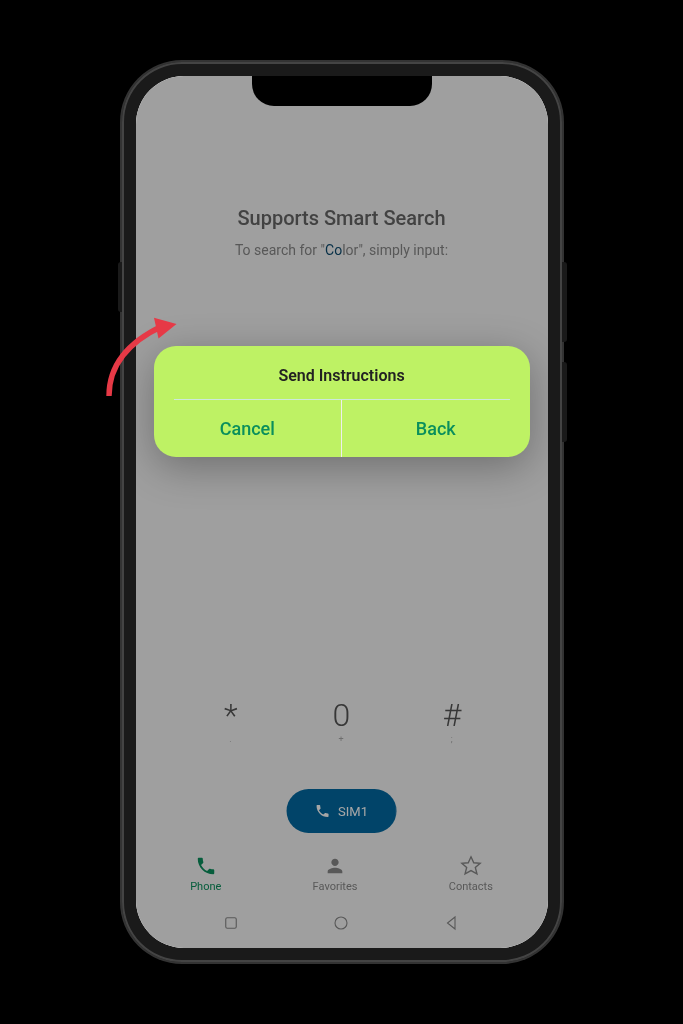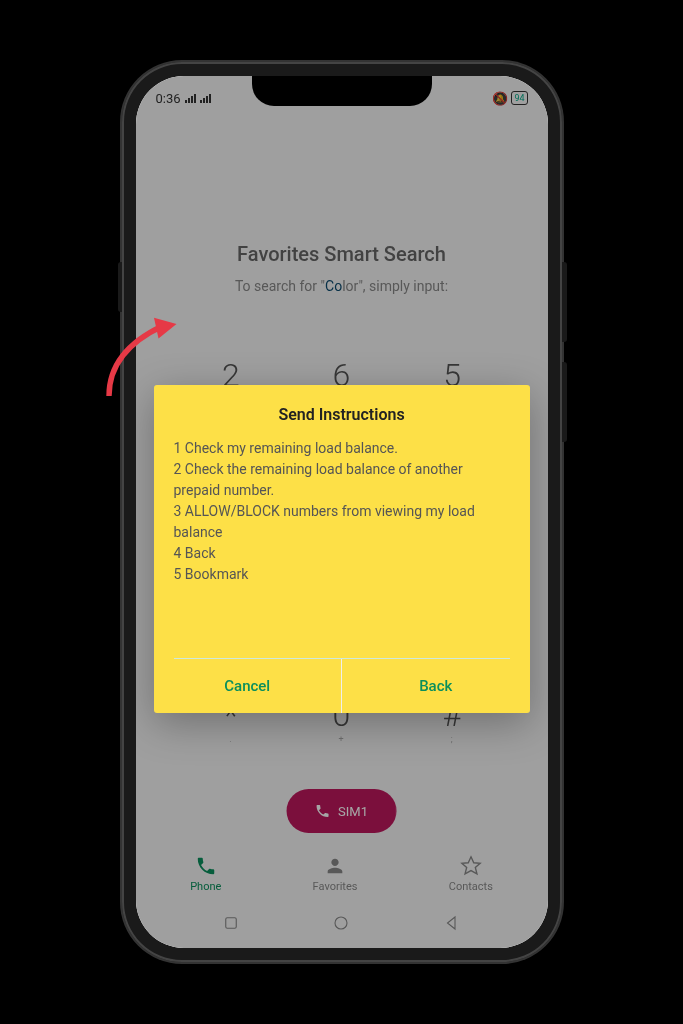--- a/index.html
+++ b/index.html
@@ -31,79 +31,58 @@
 .search-title { font-size: 20px; color: #666; font-weight: 500; }
 .search-sub { font-size: 14px; color: #888; margin-top: 12px; }
 .search-sub .hl { color: #0c4a6e; }
 
 .dialpad { position: absolute; left: 0; right: 0; top: 280px; padding: 0 40px; }
 .dial-row { display: flex; justify-content: space-around; margin-bottom: 16px; }
 .dial-key { text-align: center; width: 60px; }
 .dial-num { font-size: 32px; color: #555; font-weight: 300; }
 .dial-sub { font-size: 9px; color: #aaa; letter-spacing: 1px; }
 
-.sim-buttons { position: absolute; bottom: 115px; left: 50%; transform: translateX(-50%); display: flex; background: #be185d; border-radius: 30px; overflow: hidden; }
+.sim-buttons { position: absolute; bottom: 115px; left: 50%; transform: translateX(-50%); display: flex; background: #0369a1; border-radius: 30px; overflow: hidden; }
 .sim-btn { display: flex; align-items: center; gap: 8px; padding: 14px 28px; color: #fff; font-size: 13px; }
 .sim-btn:first-child { border-right: 1px solid rgba(255,255,255,0.2); }
 .call-svg { width: 16px; height: 16px; fill: #fff; }
 
 .bottom-nav { position: absolute; bottom: 45px; left: 0; right: 0; display: flex; justify-content: space-around; padding: 10px 9px; }
 .nav-item { display: flex; flex-direction: column; align-items: center; gap: 3px; font-size: 11px; color: #888; }
 .nav-item.active { color: #0a8f5c; }
 .nav-icon { width: 22px; height: 22px; fill: currentColor; }
 
 .sys-nav { position: absolute; bottom: 10px; left: 0; right: 0; display: flex; justify-content: space-around; padding: 6px 40px; }
 .sys-icon { width: 18px; height: 18px; fill: none; stroke: #888; stroke-width: 1.5; }
 
-.modal { position: absolute; z-index: 10; left: 18px; right: 18px; top: 270px; background: #fde047; border-radius: 3px; box-shadow: 0 10px 40px rgba(0,0,0,0.3); margin-top: 39px; }
+.modal { position: absolute; z-index: 10; left: 18px; right: 18px; top: 270px; background: #bef264; border-radius: 22px; box-shadow: 0 10px 40px rgba(0,0,0,0.3); }
 .modal-title { text-align: center; font-weight: 600; padding: 20px 0 14px; font-size: 16px; color: #222; }
 .modal-body { padding: 0 20px 16px; font-size: 14px; line-height: 1.5; color: #555; height: 220px; }
 .modal-input-line { border-top: 1px solid #cde9dd; margin: 0 20px; }
 .modal-actions { display: flex; border-top: 0px solid #eee; }
-.modal-btn { flex: 1; text-align: center; padding: 18px 0; font-size: 15px; font-weight: 500; color: #0a8f5c; }
+.modal-btn { flex: 1; text-align: center; padding: 18px 0; font-size: 18px; font-weight: 500; color: #0a8f5c; }
 .modal-btn:first-child { border-right: 1px solid #eee; color: #0a8f5c; }
 
 .arrow { position: absolute; z-index: 50; left: 100px; top: 315px; width: 90px; height: 90px; }
 .arrow svg { width: 100%; height: 100%; }
 .arrow-path { fill: none; stroke: #e63946; stroke-width: 6; }
 .arrow-head { fill: #e63946; }
 </style>
 </head>
 <body>
 
 <div class="phone-frame">
   <div class="side-btn2"></div>
   <div class="screen">
     <div class="notch"></div>
 
     <div class="dimmed-content">
-      <div class="status-bar">
-        <div class="status-left">
-          <span>0:36</span>
-          <span class="signal-bars">
-              <span></span>
-              <span></span>
-              <span></span>
-              <span></span>
-            </span>
-          <span class="signal-bars">
-              <span></span>
-              <span></span>
-              <span></span>
-              <span></span>
-            </span>
-        </div>
-        <div class="status-right">
-          <span class="bell-icon"></span>
-          <span class="battery">94</span>
-        </div>
-      </div>
 
       <div class="search-hint">
-        <div class="search-title">Favorites Smart Search</div>
+        <div class="search-title">Supports Smart Search</div>
         <div class="search-sub">
           <span>To search for "</span><span class="hl">Co</span><span>lor</span><span>", simply input:</span>
         </div>
       </div>
 
       <div class="dialpad">
         <div class="dial-row">
           <div class="dial-key">
               <div class="dial-num">2</div>
             </div>
@@ -173,25 +152,20 @@
         <svg class="sys-icon" viewBox="0 0 24 24">
             <path d="M16 4l-10 8 10 8z"></path>
           </svg>
       </div>
     </div>
 
     <div class="dim-overlay"></div>
 
     <div class="modal">
       <div class="modal-title">Send Instructions</div>
-      <div class="modal-body" style="white-space:pre-line;">1 Check my remaining load balance.
-2 Check the remaining load balance of another prepaid number.
-3 ALLOW/BLOCK numbers from viewing my load balance
-4 Back
-5 Bookmark</div>
       <div class="modal-input-line"></div>
       <div class="modal-actions">
         <div class="modal-btn">Cancel</div>
         <div class="modal-btn">Back</div>
       </div>
     </div>
 
   </div>
 </div>
 

